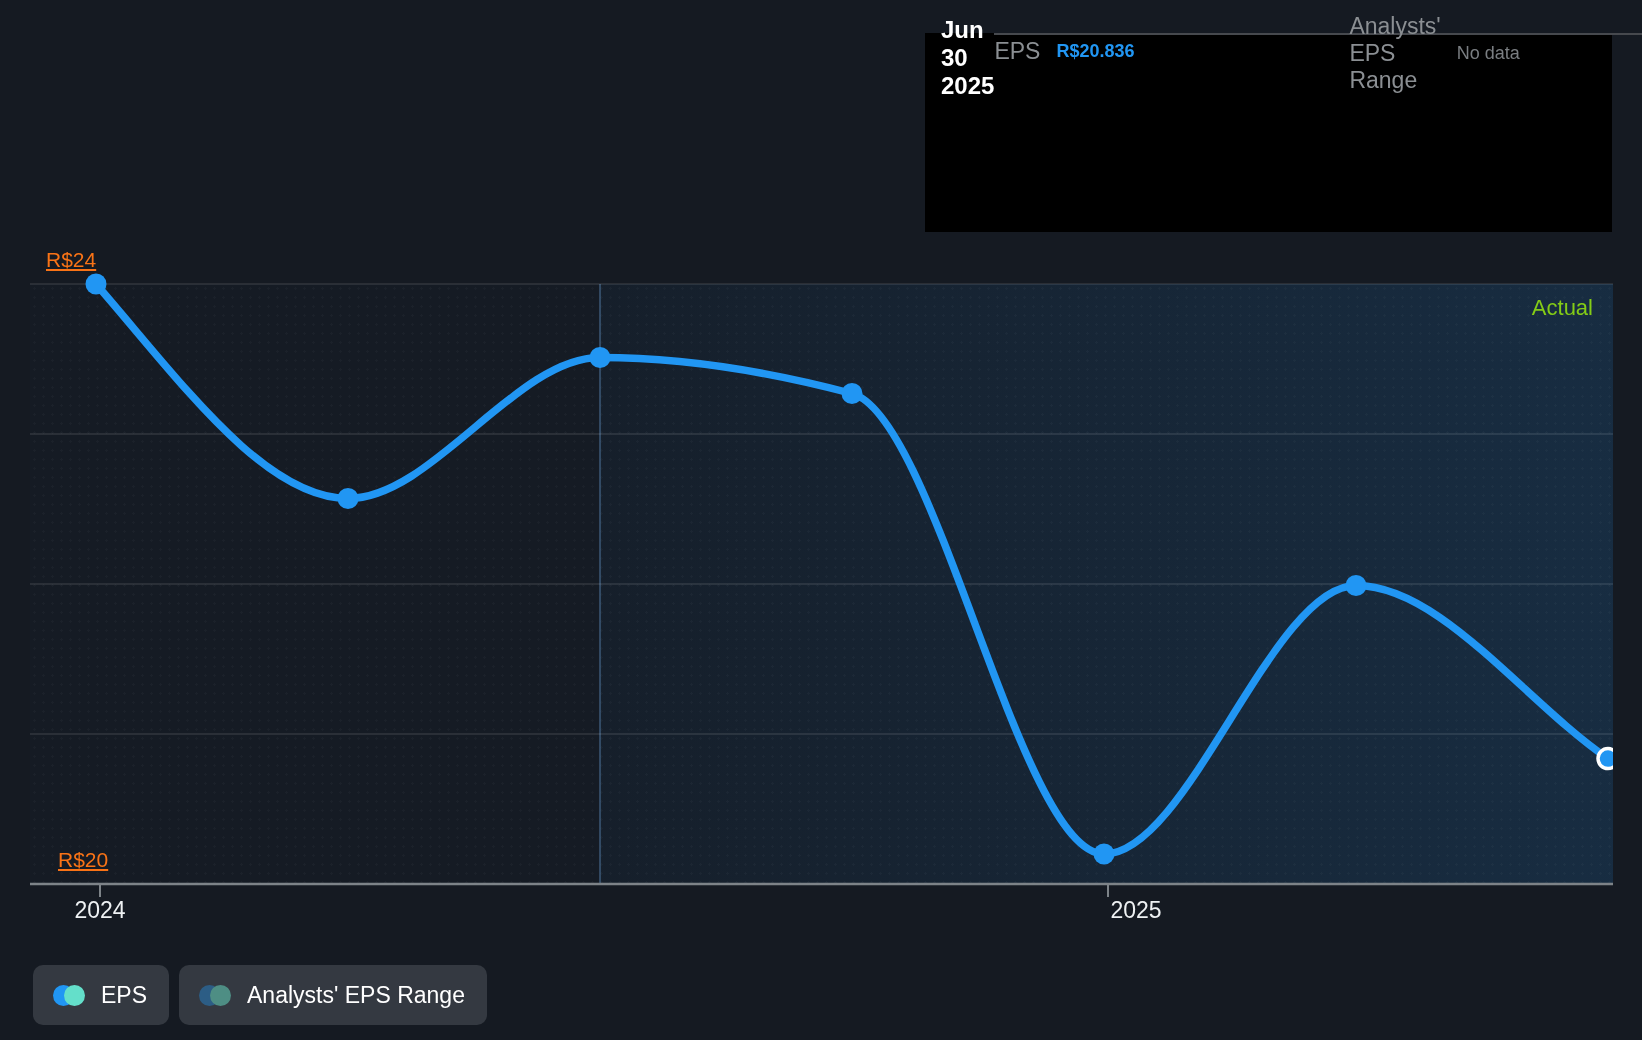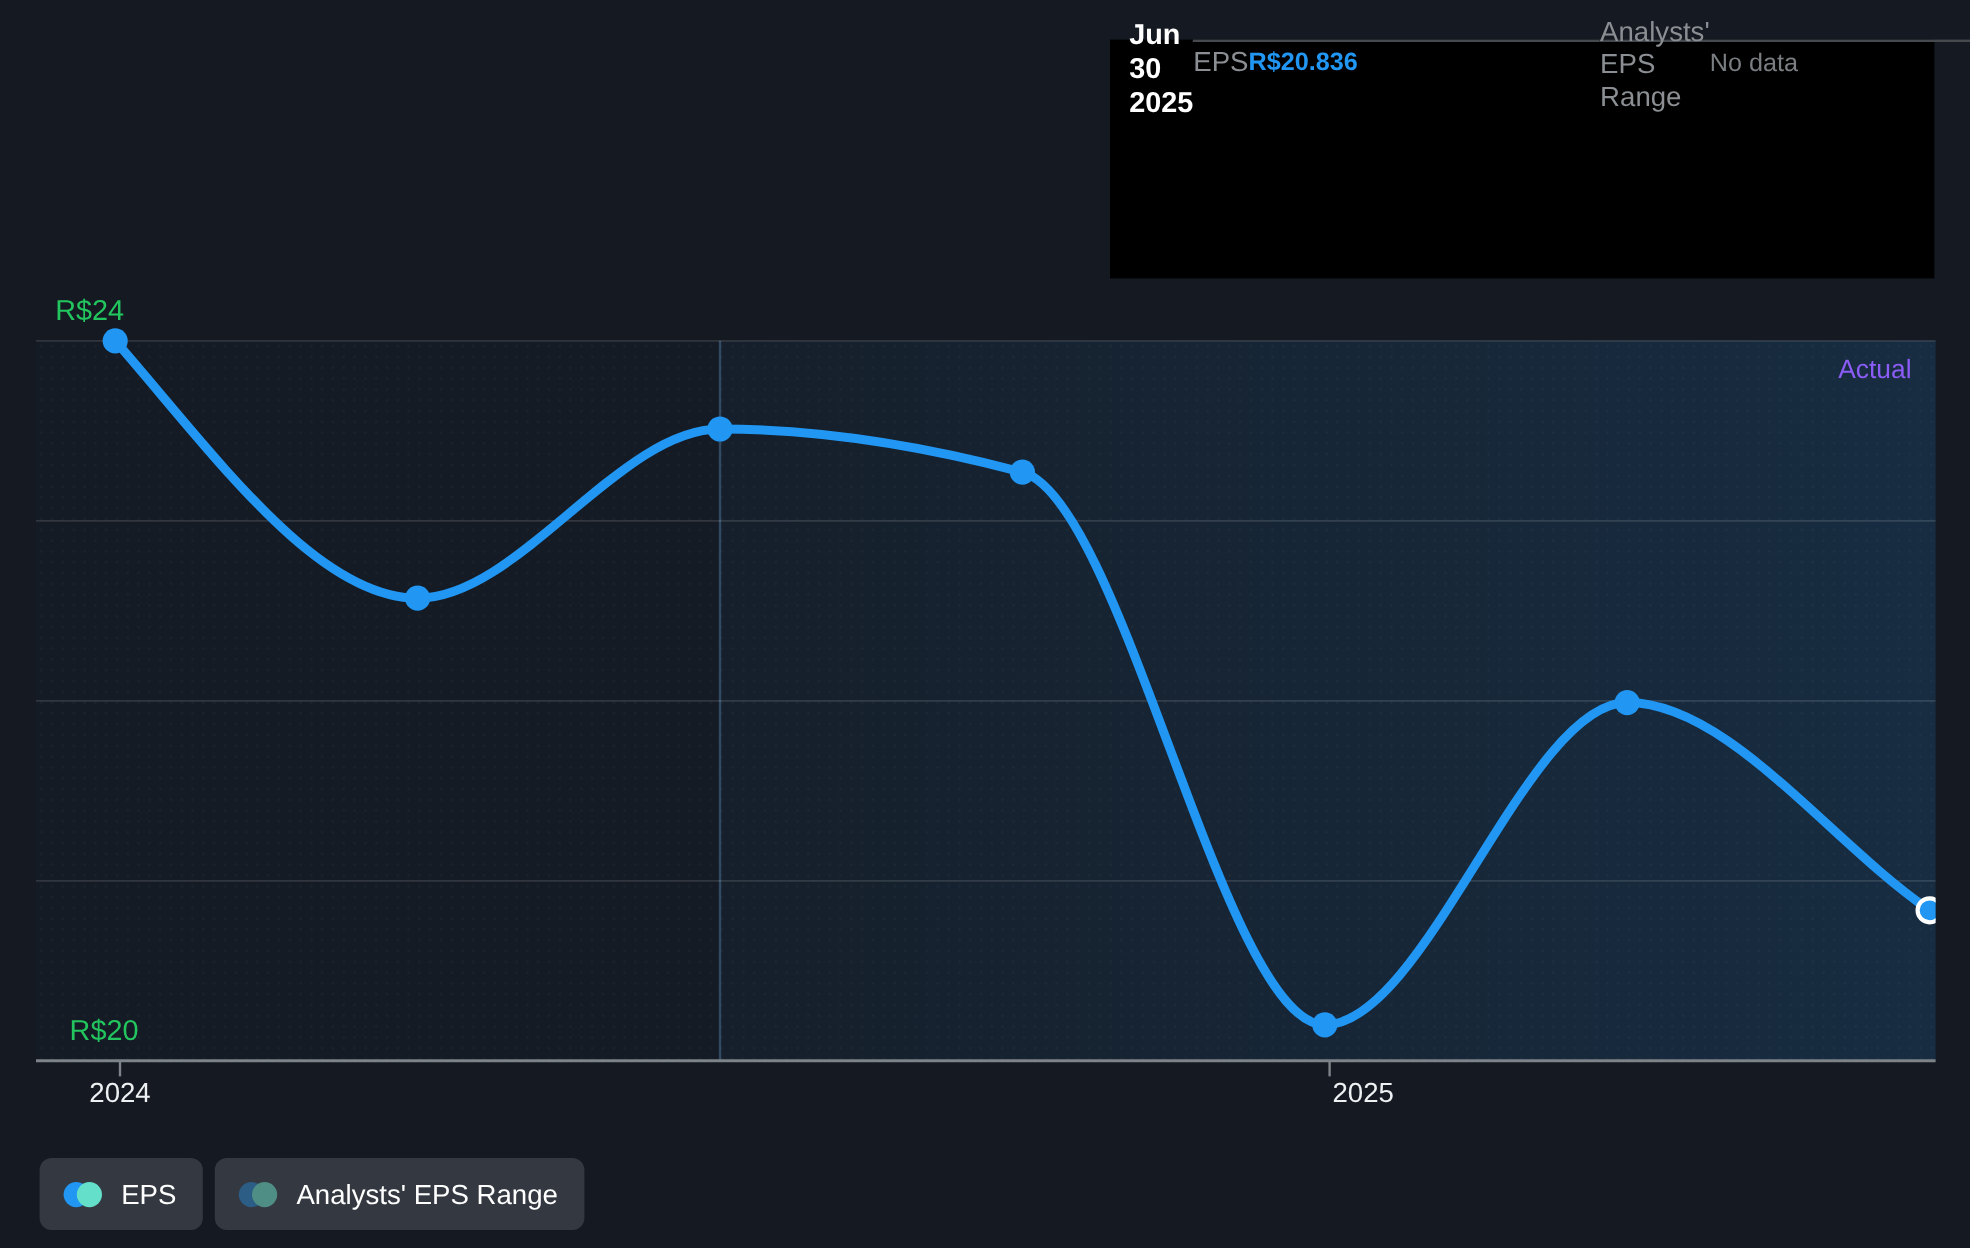--- a/index.html
+++ b/index.html
@@ -14,38 +14,38 @@
   .band-forecast{position:absolute;left:600px;top:284px;width:1013px;height:600px;
     background:linear-gradient(90deg, rgba(38,151,245,0.03) 0%, rgba(38,151,245,0.14) 100%);}
   .band-dots{position:absolute;left:30px;top:284px;width:1583px;height:600px;
     background-image:radial-gradient(rgba(255,255,255,0.028) 1px, transparent 1.3px);
     background-size:9px 9px;}
   .band-divider{position:absolute;left:599px;top:284px;width:2px;height:600px;
     background:rgba(96,146,196,0.38);}
   
   #chart-svg{position:absolute;left:0;top:0;width:1642px;height:1040px;display:block;}
   
-  .axis-label{position:absolute;color:#22c55e;font-size:24px;font-weight:500;line-height:27px;white-space:nowrap;}
+  .axis-label{position:absolute;color:#f97316;font-size:21px;font-weight:500;line-height:27px;white-space:nowrap;text-decoration:underline;}
   .y-top{left:46px;top:246px;}
   .y-bottom{left:58px;top:846px;}
   .x-tick-label{position:absolute;top:896px;transform:translateX(-50%);
     color:#eef1f3;font-size:23px;font-weight:400;line-height:28px;white-space:nowrap;}
-  .annotation-actual{position:absolute;right:49px;top:295px;color:#8b5cf6;
+  .annotation-actual{position:absolute;right:49px;top:295px;color:#84cc16;
     font-size:22px;font-weight:500;line-height:26px;text-align:right;}
   
   .tooltip{position:absolute;left:925px;top:33px;width:687px;height:199px;
     background:#000000;box-sizing:border-box;padding:0 16px;
     display:flex;flex-direction:row;}
   .tt-title{height:49px;display:flex;align-items:center;
     color:#ffffff;font-size:24px;font-weight:700;}
   .tt-row{display:flex;align-items:center;border-top:2px solid #46494e;}
   .tt-row1{height:33px;}
   .tt-row2{height:36px;}
   .tt-label{flex:1;color:#8b8f93;font-size:23px;}
-  .tt-value{width:293px;font-size:21px;}
+  .tt-value{width:293px;font-size:18px;margin-left:16px;}
   .tt-value-primary{font-weight:700;}
   .tt-spacer{flex:1;}
   .tt-bottomline{height:0;border-top:2px solid #56595d;margin-bottom:13px;}
   
   .legend{position:absolute;left:33px;top:965px;display:flex;gap:10px;}
   .chip{height:60px;background:#343941;border-radius:10px;
     display:flex;align-items:center;padding:0 22px 0 20px;gap:16px;
     color:#ffffff;font-size:23px;cursor:pointer;}
   .chip-dots{position:relative;width:32px;height:21px;flex:0 0 32px;}
   .chip-dot{position:absolute;top:0;width:21px;height:21px;border-radius:50%;}

